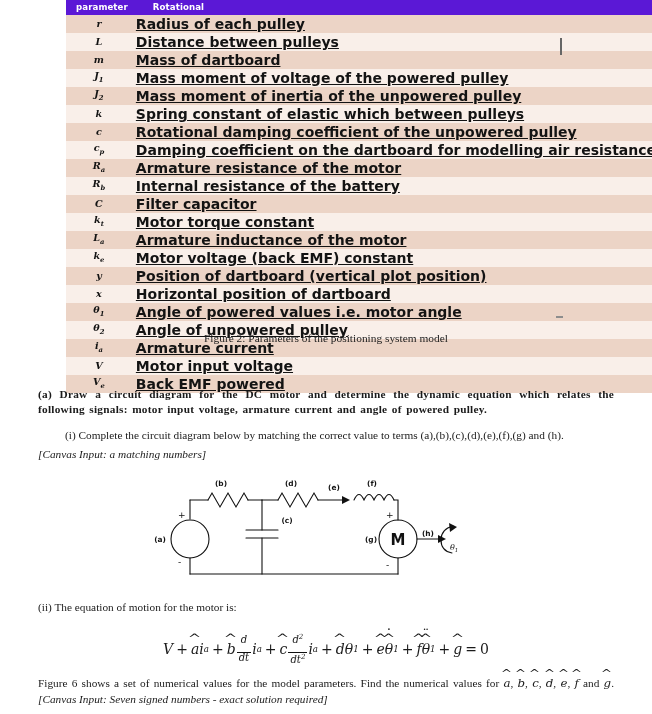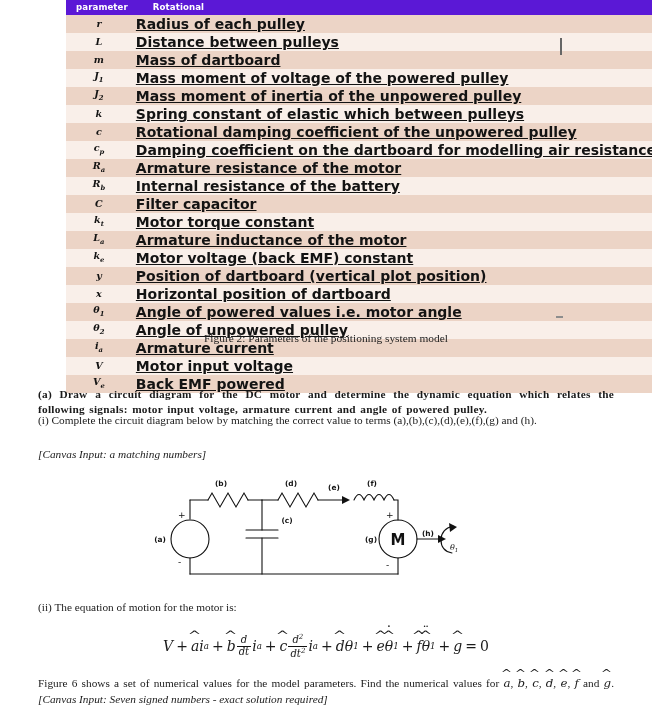--- a/index.html
+++ b/index.html
@@ -108,21 +108,22 @@
     line-height: 1.34;
     text-align: justify;
   }
   .q-a {
     top: 387px;
     font-weight: bold;
     letter-spacing: 0.25px;
     word-spacing: 1.4px;
   }
   .q-i {
-    top: 413px;
+    top: 428px;
+    margin-left: 27px;
   }
   .canvas-note {
     top: 447px;
     font-style: italic;
   }
   .q-ii {
     top: 600px;
   }
   .fig6-note {
     top: 676px;
@@ -199,20 +200,21 @@
     top: 0px;
   }
   .frac .num {
     font-style: italic;
     padding: 0 2px;
   }
   .frac .den {
     border-top: 1px solid #111;
     font-style: italic;
     padding: 0 2px;
+    margin-top: 6px;
   }
   .frac .den sup, .frac .num sup { font-size: 0.7em; }
   sub.s { font-size: 0.62em; font-style: italic; }
 
   
   .inline-hat {
     font-size: 11.8px;
   }
 
   

